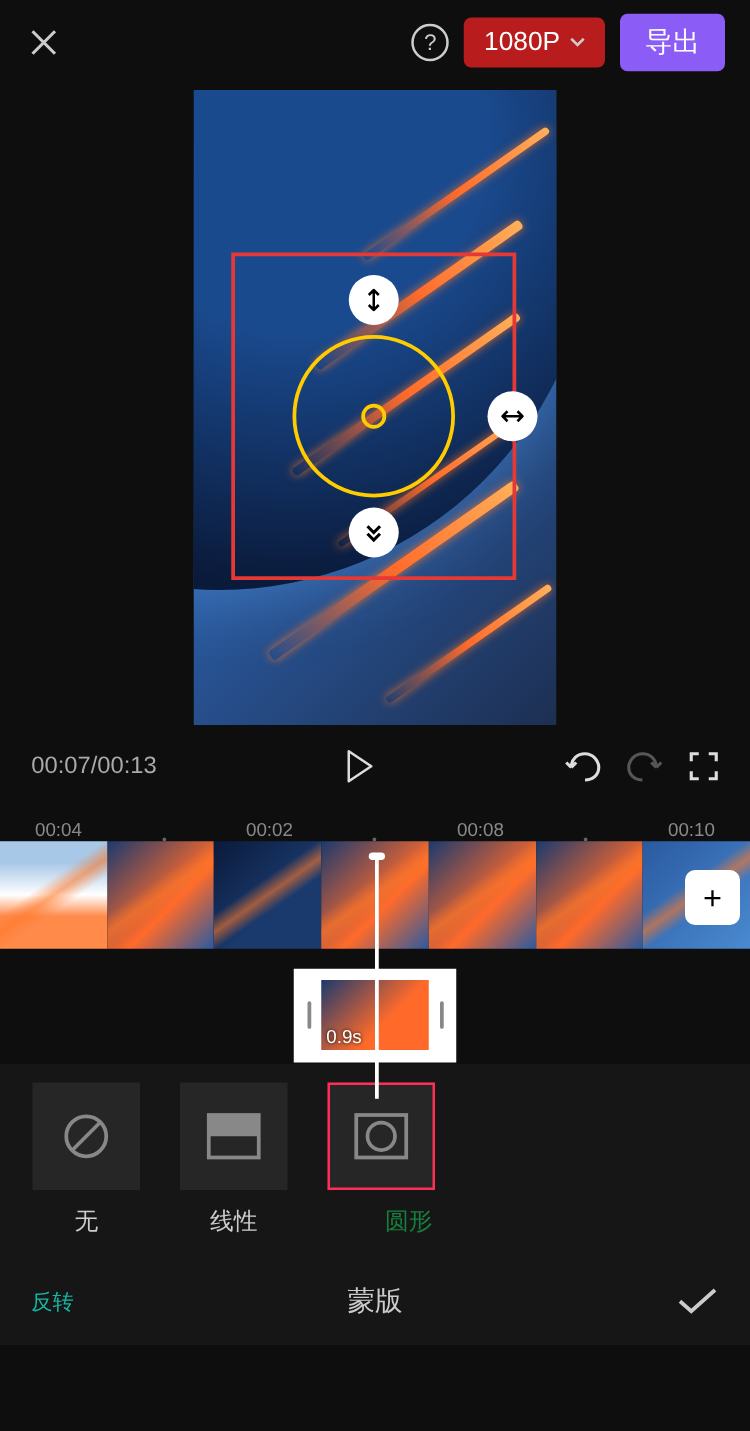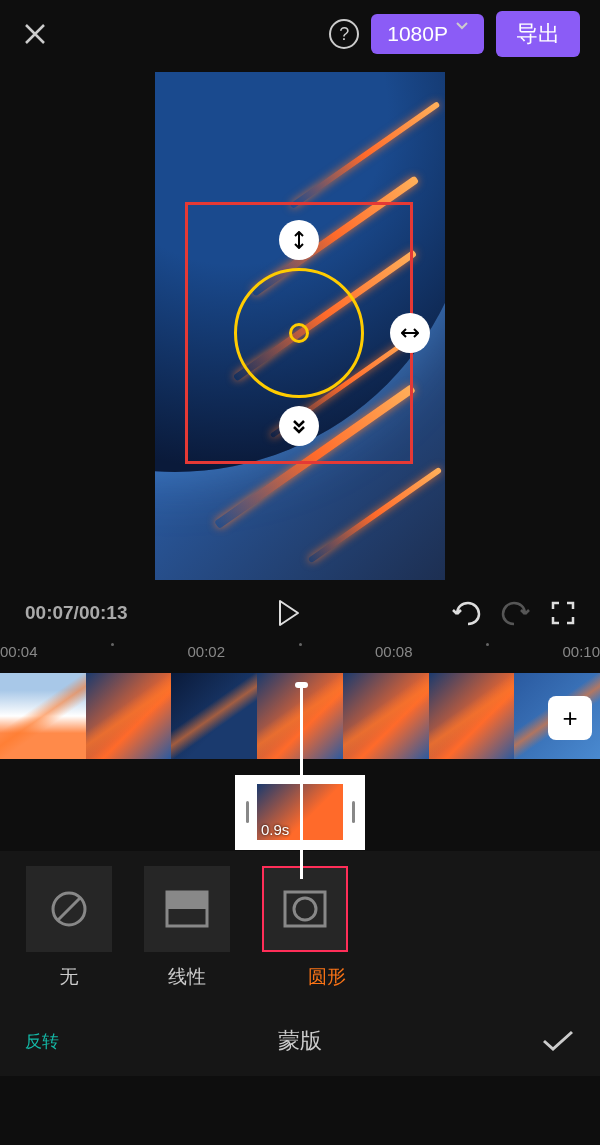--- a/index.html
+++ b/index.html
@@ -36,25 +36,25 @@
       border: 2px solid #ccc;
       border-radius: 50%;
       display: flex;
       align-items: center;
       justify-content: center;
       font-size: 18px;
       color: #ccc;
       cursor: pointer;
     }
     .resolution-btn {
-      background: #8b5cf6;
+      background: #b91c1c;
       padding: 8px 16px;
       border-radius: 6px;
       display: flex;
-      align-items: flex-start;
+      align-items: center;
       gap: 8px;
       font-size: 21px;
       cursor: pointer;
     }
     .export-btn {
       background: #8b5cf6;
       padding: 8px 20px;
       border-radius: 6px;
       font-size: 22px;
       cursor: pointer;
@@ -146,41 +146,40 @@
     .playback-bar {
       display: flex;
       align-items: center;
       height: 60px;
       padding: 0 25px;
       gap: 20px;
     }
     .time-display {
       font-size: 19px;
       color: #aaa;
-      font-weight: bold;
     }
     .playback-spacer { flex: 1; }
     .play-btn, .undo-btn, .redo-btn, .fullscreen-btn {
       cursor: pointer;
       display: flex;
       align-items: center;
       justify-content: center;
     }
     .redo-btn { opacity: 0.35; }
     
     
     .timeline-ruler {
       height: 30px;
       position: relative;
       display: flex;
       justify-content: space-between;
-      padding: 0 0;
+      padding: 0 28px;
       font-size: 15px;
       color: #888;
-      align-items: flex-start;
+      align-items: flex-end;
     }
     .ruler-tick {
       width: 3px;
       height: 3px;
       background: #666;
       border-radius: 50%;
     }
     
     
     .video-track {
@@ -309,21 +308,21 @@
       justify-content: center;
     }
     .mask-option.selected .mask-option-box {
       border: 2px solid #ff2e58;
     }
     .mask-option-label {
       font-size: 19px;
       color: #ccc;
     }
     .mask-option.selected .mask-option-label {
-      color: #f97316;
+      color: #15803d;
       margin-left: 44px;
     }
     
     
     .bottom-bar {
       height: 70px;
       background: #161616;
       display: flex;
       align-items: center;
       padding: 0 25px;

